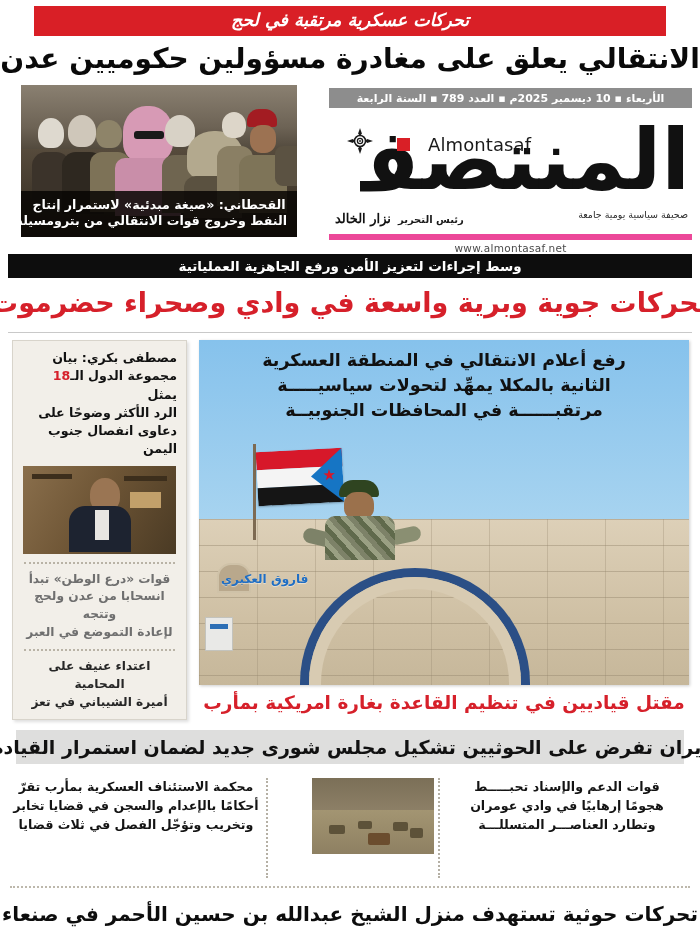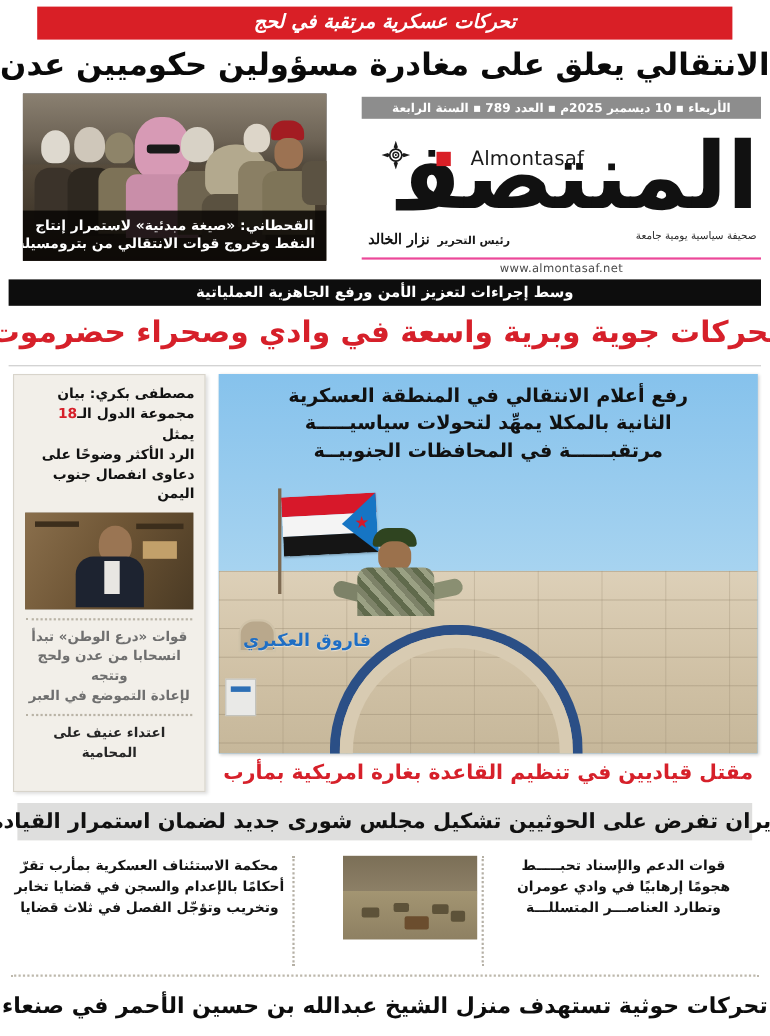--- a/index.html
+++ b/index.html
@@ -165,21 +165,21 @@
     left: 6px; bottom: 12px;
     display: flex; align-items: baseline; gap: 7px;
     direction: rtl;
   }
   .editor .lbl { font-size: 10px; font-weight: bold; color: #1a1a1a; }
   .editor .nm  { font-size: 13px; font-weight: bold; color: #111111; font-family: "DejaVu Serif", "Liberation Serif", serif; }
   .website {
     position: absolute;
     left: 329px; top: 234px;
     width: 363px; height: 16px;
-    border-top: 2px solid #ec4899;
+    border-top: 6px solid #ec4899;
     display: flex; align-items: center; justify-content: center;
   }
   .website .txt { font-size: 10.5px; color: #4a4a4a; direction: ltr; letter-spacing: 0.3px; }
 
   
   .kicker {
     position: absolute;
     left: 8px; top: 254px;
     width: 684px; height: 24px;
     background: #0d0d0d;
@@ -325,21 +325,21 @@
   .pm-overlay {
     position: absolute; left: 0; right: 0; top: 8px;
     text-align: center; padding: 0 4px; box-sizing: border-box;
   }
   .pm-overlay .line {
     color: #111111; font-size: 17.5px; font-weight: bold;
     line-height: 1.42; letter-spacing: -0.4px; white-space: nowrap;
   }
   .pm-name {
     position: absolute; left: 22px; top: 232px;
-    color: #1f6ec4; font-size: 16px; font-weight: bold; letter-spacing: -0.4px;
+    color: #1f6ec4; font-size: 12px; font-weight: bold; letter-spacing: -0.4px;
     text-shadow: 0 1px 1px rgba(255,255,255,0.5);
   }
   .pm-ac { position:absolute; left: 6px; bottom: 34px; width: 26px; height: 32px;
     background:#e9e9e7; border:1px solid #c3c3bd; }
   .pm-ac:after { content:""; position:absolute; left:4px; top:6px; width:18px; height:5px;
     background:#2d6fb5; }
   .pm-window { position:absolute; left: 18px; bottom: 92px; width: 30px; height: 26px;
     background:#b9a88c; border:2px solid #cfc2a8; border-radius: 14px 14px 0 0; }
 
   
@@ -523,20 +523,21 @@
     <div>
       <div class="sb-item dim rtl">قوات «درع الوطن» تبدأ</div>
       <div class="sb-item dim rtl">انسحابا من عدن ولحج وتتجه</div>
       <div class="sb-item dim rtl">لإعادة التموضع في العبر</div>
     </div>
 
     <div class="dotrule"></div>
 
     <div>
       <div class="sb-item rtl">اعتداء عنيف على المحامية</div>
+      <div class="sb-item rtl">أميرة الشيباني في تعز</div>
     </div>
 
   </div>
 
   <div class="photo-main">
     <div class="pm-sky"></div>
     <div class="pm-wall"></div>
     <div class="pm-arch"></div>
     <div class="pm-arch-in"></div>
     <div class="pm-window"></div>

